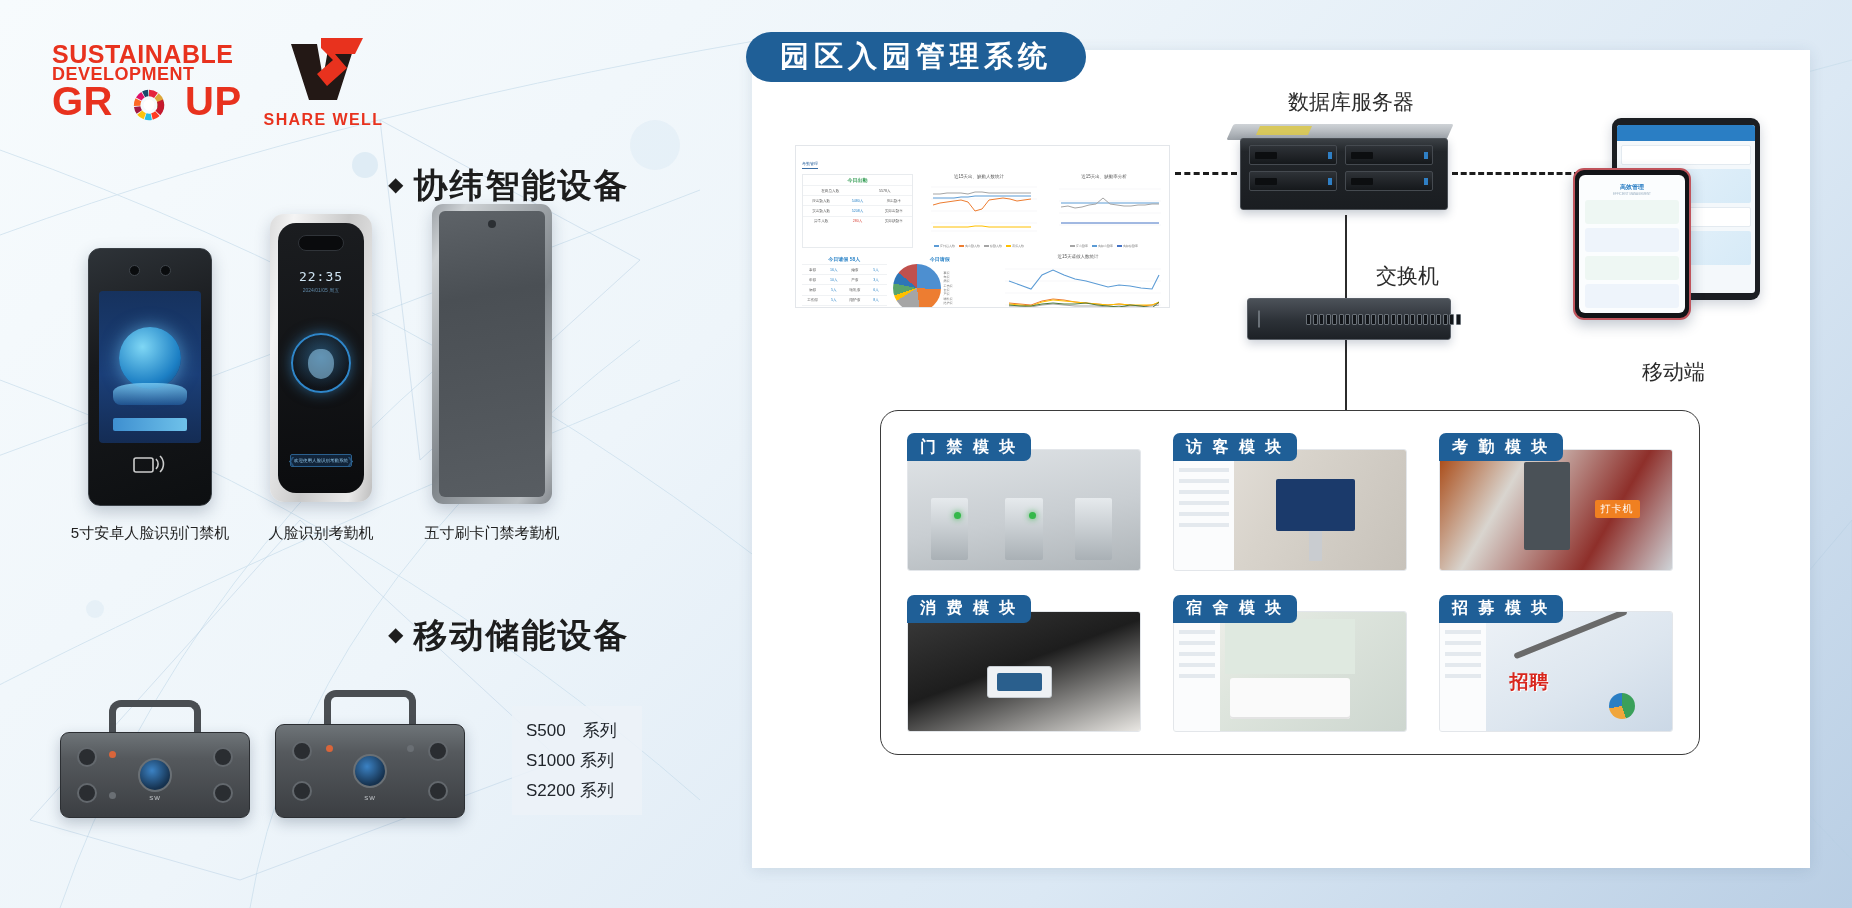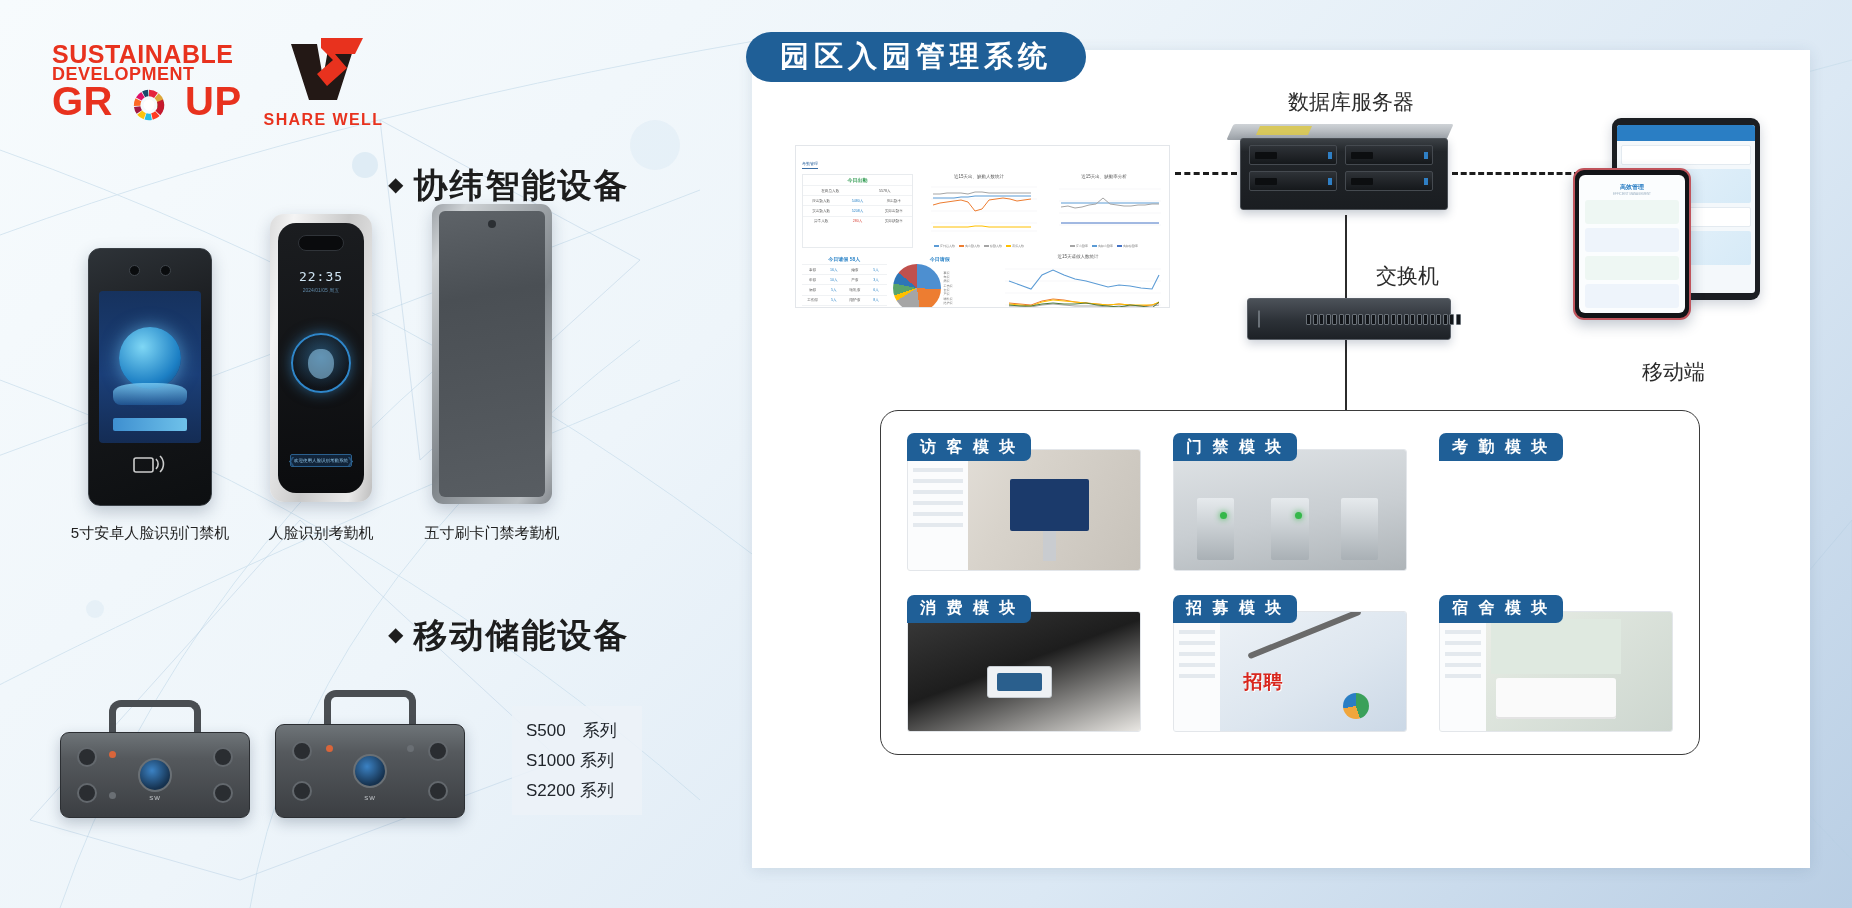--- a/index.html
+++ b/index.html
@@ -689,94 +689,100 @@
     <div class="phone-card alt"></div>
   </div>
 </div>
 
 <div class="label lbl-mobile">移动端</div>
 
 <div class="modules">
   <div class="mod-grid">
 
     <div class="mod">
-      <div class="mod-badge">访 客 模 块</div>
-      <div class="mod-photo">
-        <div class="ph ph-visitor">
-          <div class="ph-sidebar">
-              <i></i>
-              <i></i>
-              <i></i>
-              <i></i>
-              <i></i>
-              <i></i>
-              <i></i>
-            </div>
-          <div class="ph-kiosk"></div>
-        </div>
-      </div>
-    </div>
-
-    <div class="mod">
       <div class="mod-badge">门 禁 模 块</div>
       <div class="mod-photo">
         <div class="ph ph-gate">
           <div class="ph-gatearm" style="left:10%;"></div>
           <div class="ph-gatearm" style="left:42%;"></div>
           <div class="ph-gatearm" style="left:72%;"></div>
           <div class="ph-green" style="left:20%;top:52%;"></div>
           <div class="ph-green" style="left:52%;top:52%;"></div>
         </div>
       </div>
     </div>
 
     <div class="mod">
+      <div class="mod-badge">访 客 模 块</div>
+      <div class="mod-photo">
+        <div class="ph ph-visitor">
+          <div class="ph-sidebar">
+              <i></i>
+              <i></i>
+              <i></i>
+              <i></i>
+              <i></i>
+              <i></i>
+              <i></i>
+            </div>
+          <div class="ph-kiosk"></div>
+        </div>
+      </div>
+    </div>
+
+    <div class="mod">
       <div class="mod-badge">考 勤 模 块</div>
+      <div class="mod-photo">
+        <div class="ph ph-attend">
+          <div style="position:absolute;left:36%;top:10%;width:20%;height:74%;background:#4a5157;border-radius:2px;"></div>
+          <div class="ph-orange-tag">打卡机</div>
+        </div>
+      </div>
     </div>
 
     <div class="mod">
       <div class="mod-badge">消 费 模 块</div>
       <div class="mod-photo">
         <div class="ph ph-consume">
           <div class="ph-pos"></div>
         </div>
       </div>
     </div>
 
     <div class="mod">
+      <div class="mod-badge">宿 舍 模 块</div>
+      <div class="mod-photo">
+        <div class="ph ph-dorm">
+          <div class="ph-sidebar" style="width:20%;">
+              <i></i>
+              <i></i>
+              <i></i>
+              <i></i>
+              <i></i>
+              <i></i>
+            </div>
+          <div class="ph-wall"></div>
+          <div class="ph-bed"></div>
+        </div>
+      </div>
+    </div>
+
+    <div class="mod">
       <div class="mod-badge">招 募 模 块</div>
       <div class="mod-photo">
         <div class="ph ph-recruit">
           <div class="ph-sidebar" style="width:20%;">
               <i></i>
               <i></i>
               <i></i>
               <i></i>
               <i></i>
               <i></i>
             </div>
           <div class="ph-pen"></div>
           <div class="ph-recruit-txt">招聘</div>
           <div class="ph-pie"></div>
         </div>
       </div>
     </div>
 
-    <div class="mod">
-      <div class="mod-badge">宿 舍 模 块</div>
-      <div class="mod-photo">
-        <div class="ph ph-dorm">
-          <div class="ph-sidebar" style="width:20%;">
-              <i></i>
-              <i></i>
-              <i></i>
-              <i></i>
-              <i></i>
-              <i></i>
-            </div>
-          <div class="ph-wall"></div>
-          <div class="ph-bed"></div>
-        </div>
-      </div>
-    </div>
-
   </div>
 </div>
 
 </body></html>

